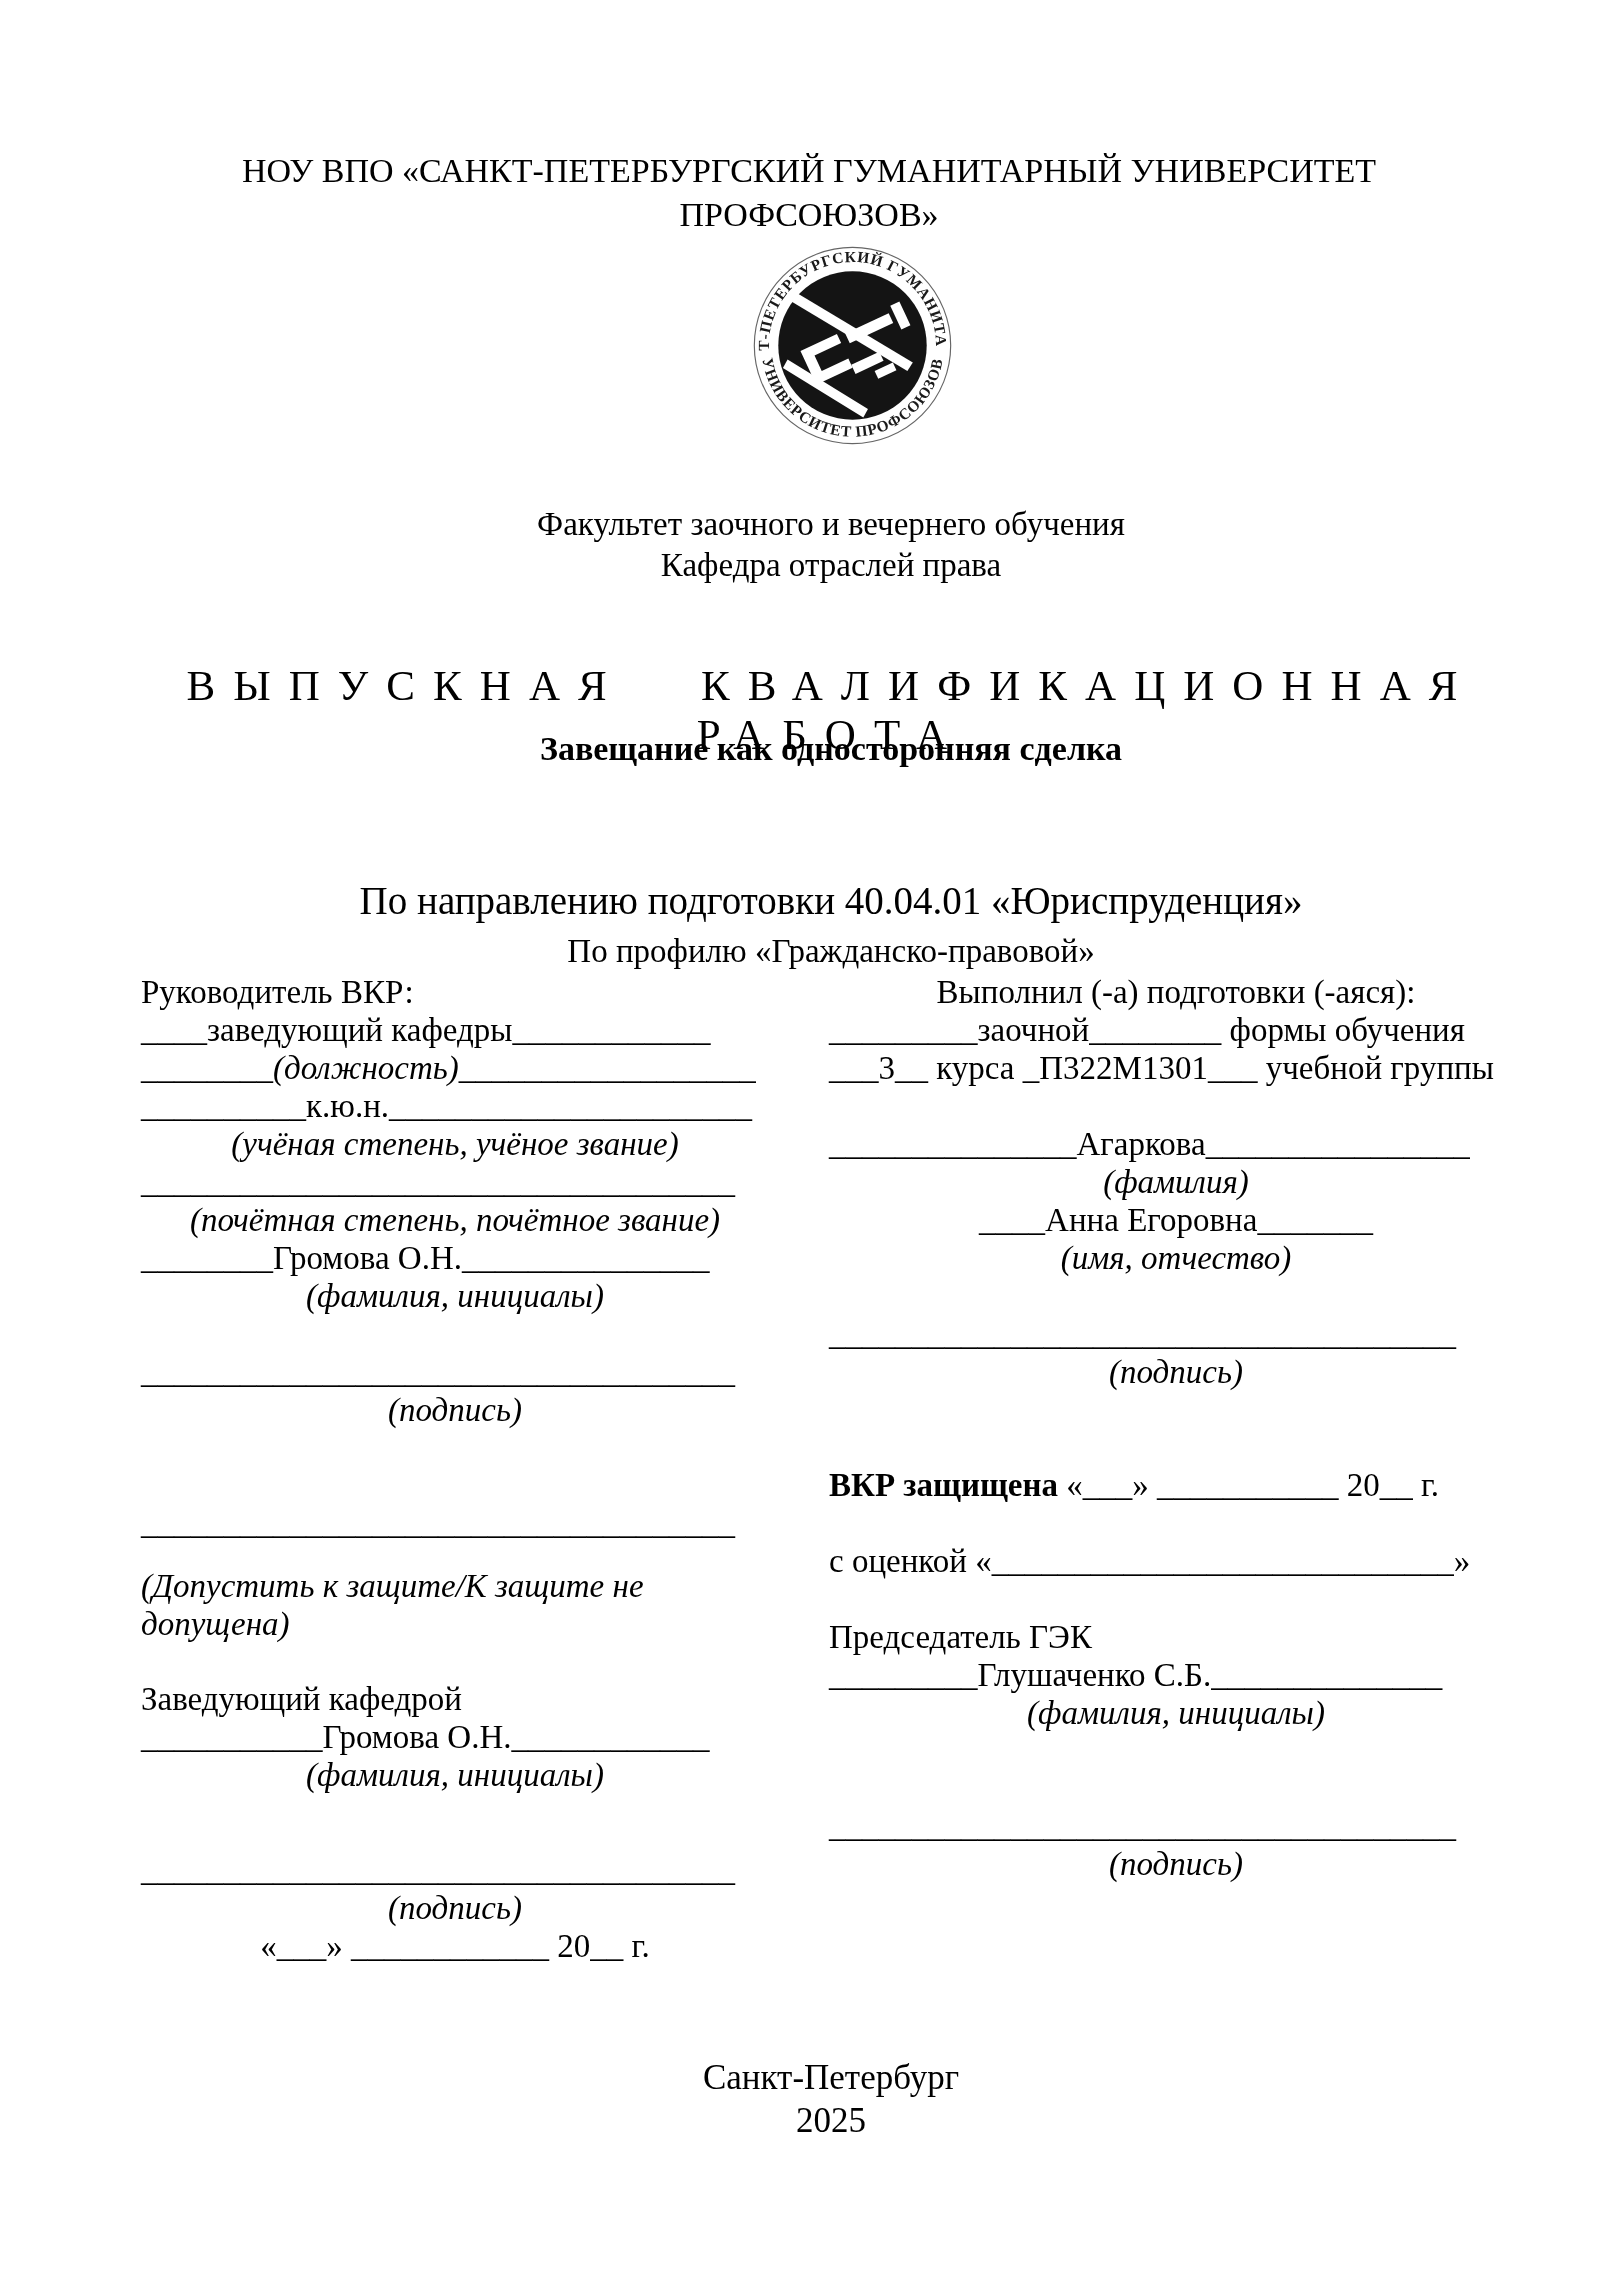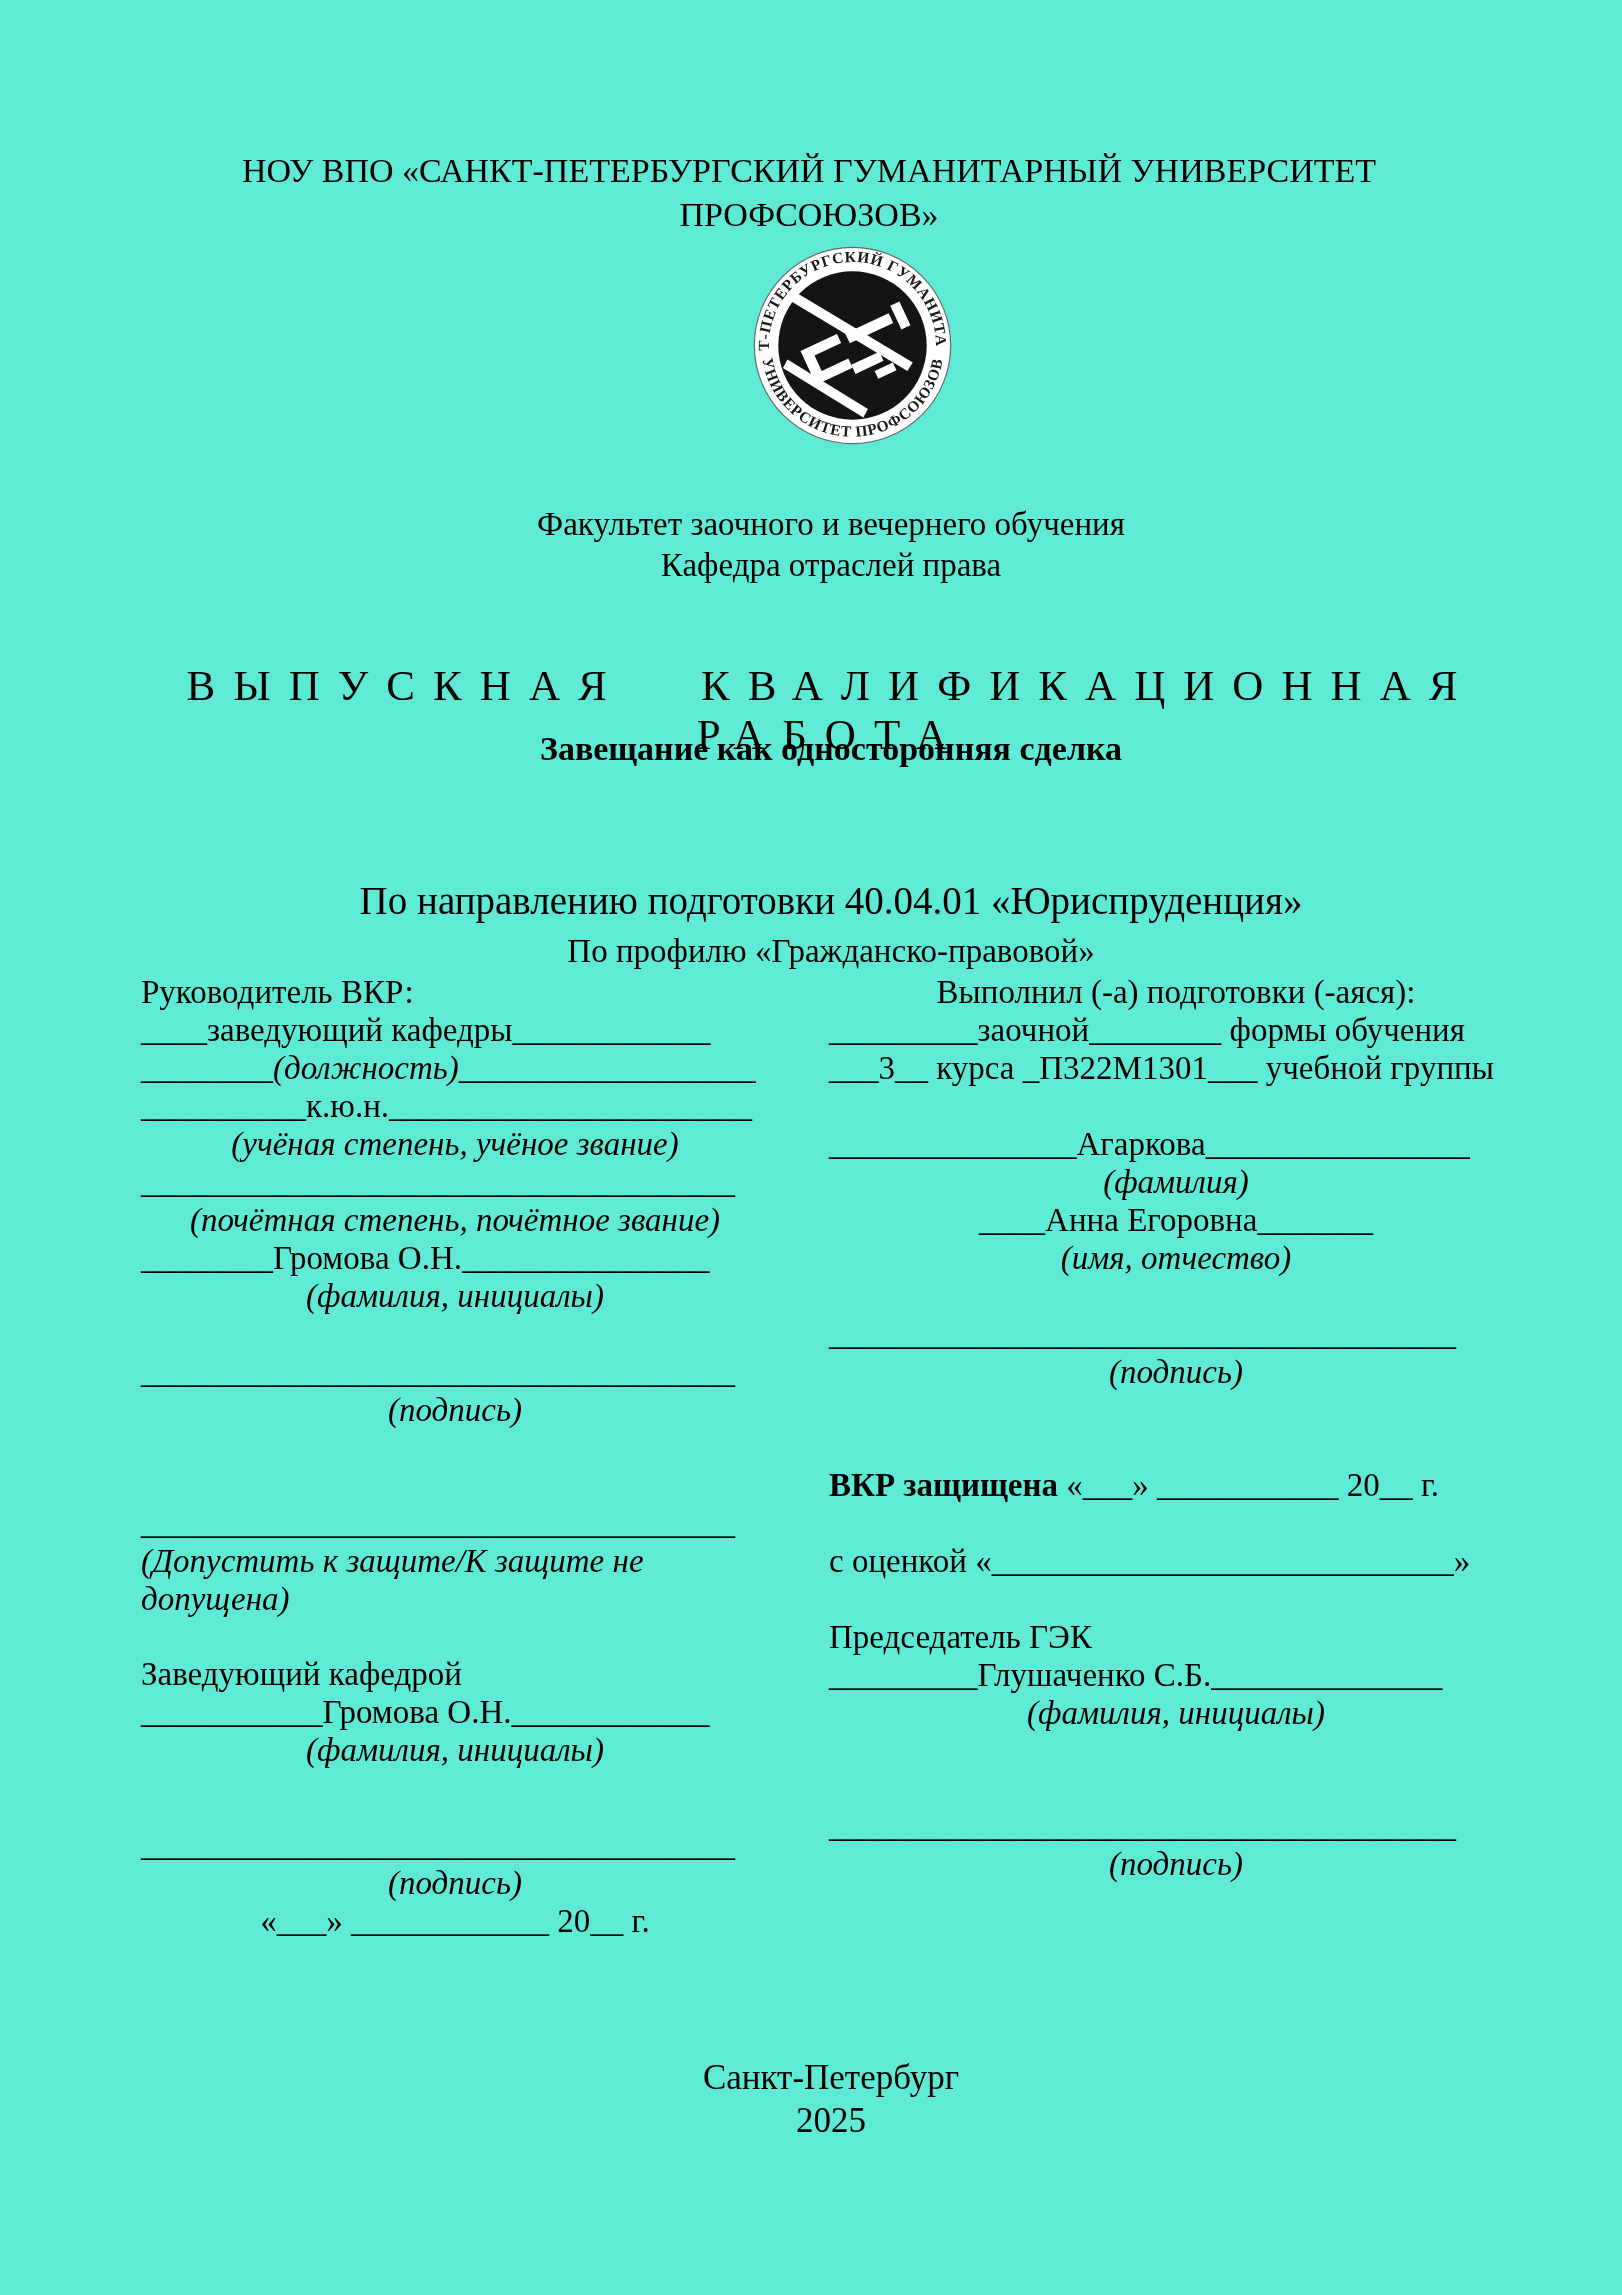--- a/index.html
+++ b/index.html
@@ -1,37 +1,37 @@
 <!DOCTYPE html>
 <html style="font-size:12.6px"><head>
 <meta charset="utf-8">
 <style>
   html,body{margin:0;padding:0;background:#888;}
-  .page{position:relative;width:1623px;height:2295px;background:#5eead4;
+  .page{position:relative;width:1623px;height:2295px;background:#ffffff;
         font-family:"Liberation Serif","DejaVu Serif",serif;color:#000;overflow:hidden;}
   .abs{position:absolute;}
   .ctr{left:39px;right:0;text-align:center;}
   .univ{top:149px;font-size:34px;line-height:44px;margin:0 auto;width:1256px;left:181px;}
   .logo{top:245px;left:752px;width:201px;height:201px;}
   .faculty{top:506px;font-size:33px;}
   .dept{top:547px;font-size:33px;}
   .worktype{top:661px;font-size:43px;letter-spacing:0.42em;word-spacing:1.1em;}
   .thesis{top:730px;font-size:34px;font-weight:bold;}
   .direction{top:878px;font-size:39px;}
   .profile{top:933px;font-size:33px;}
   .col{position:absolute;top:973px;font-size:33px;}
   .col-left{left:141px;width:628px;}
   .col-right{left:829px;width:694px;}
   .ln{height:38px;line-height:38px;white-space:pre;text-align:left;}
   .ce{text-align:center;}
   .it{font-style:italic;}
   .bo{font-weight:bold;}
   .u{text-underline-offset:5.5px;text-decoration-thickness:1.6px;text-align:center;}
   .sp48{height:38px;} .sp72{height:57px;} .sp96{height:75px;}
-  .wrap{height:75px;line-height:38px;white-space:normal;width:518px;font-style:italic;}
+  .wrap{height:75px;line-height:38px;white-space:normal;width:518px;font-style:italic;margin-top:25px;}
   .city{top:2058px;font-size:35px;}
   .year{top:2101px;font-size:35px;}
   svg text{font-family:"Liberation Serif","DejaVu Serif",serif;}
 </style>
 </head>
 <body>
 
 <div class="page">
 
   <div class="abs univ ce">НОУ ВПО «САНКТ-ПЕТЕРБУРГСКИЙ ГУМАНИТАРНЫЙ УНИВЕРСИТЕТ ПРОФСОЮЗОВ»</div>

